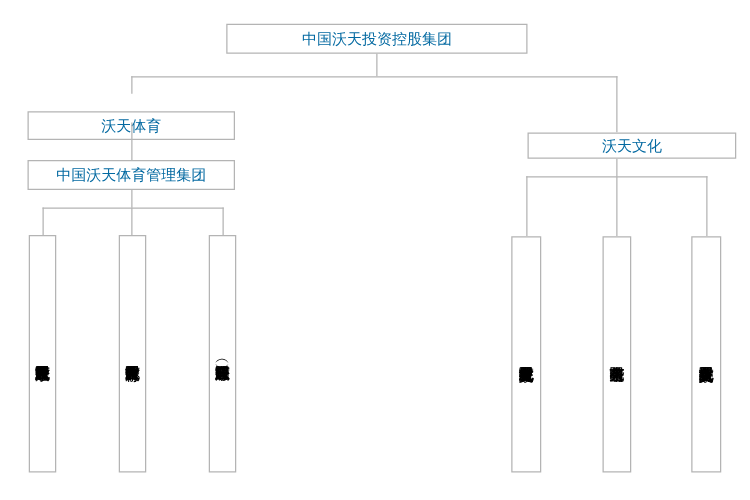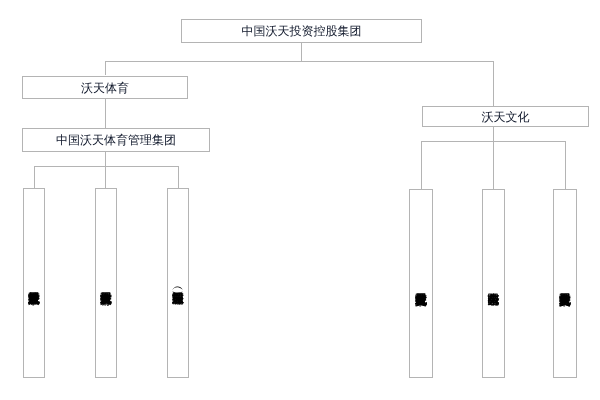--- a/index.html
+++ b/index.html
@@ -17,21 +17,21 @@
   }
   .node {
     position: absolute;
     box-sizing: border-box;
     border: 1px solid #b4b4b4;
     background: #ffffff;
     display: flex;
     align-items: center;
     justify-content: center;
     font-size: 12px;
-    color: #0f172a;
+    color: #0369a1;
     white-space: nowrap;
     line-height: 1;
   }
   .vnode {
     position: absolute;
     box-sizing: border-box;
     border: 1px solid #b4b4b4;
     background: #ffffff;
     display: flex;
     align-items: center;
@@ -62,27 +62,27 @@
   </div>
 
   <div class="vline" style="left:301px; top:43px; height:18px;"></div>
 
   <div class="hline" style="left:105px; top:61px; width:389px;"></div>
 
   <div class="vline" style="left:105px; top:61px; height:14px;"></div>
 
   <div class="vline" style="left:493px; top:61px; height:45px;"></div>
 
-  <div class="node" style="left:22px; top:76px; width:166px; height:23px;">
+  <div class="node" style="left:22px; top:89px; width:166px; height:23px;">
     <span>沃天体育</span>
   </div>
 
   <div class="vline" style="left:105px; top:98px; height:30px;"></div>
 
-  <div class="node" style="left:22px; top:128px; width:188px; height:24px;">
+  <div class="node" style="left:22px; top:128px; width:166px; height:24px;">
     <span>中国沃天体育管理集团</span>
   </div>
 
   <div class="vline" style="left:105px; top:152px; height:14px;"></div>
   <div class="hline" style="left:34px; top:166px; width:145px;"></div>
   <div class="vline" style="left:34px; top:166px; height:22px;"></div>
   <div class="vline" style="left:105px; top:166px; height:22px;"></div>
   <div class="vline" style="left:178px; top:166px; height:22px;"></div>
 
   <div class="vnode" style="left:23px; top:188px; width:22px; height:190px;">

